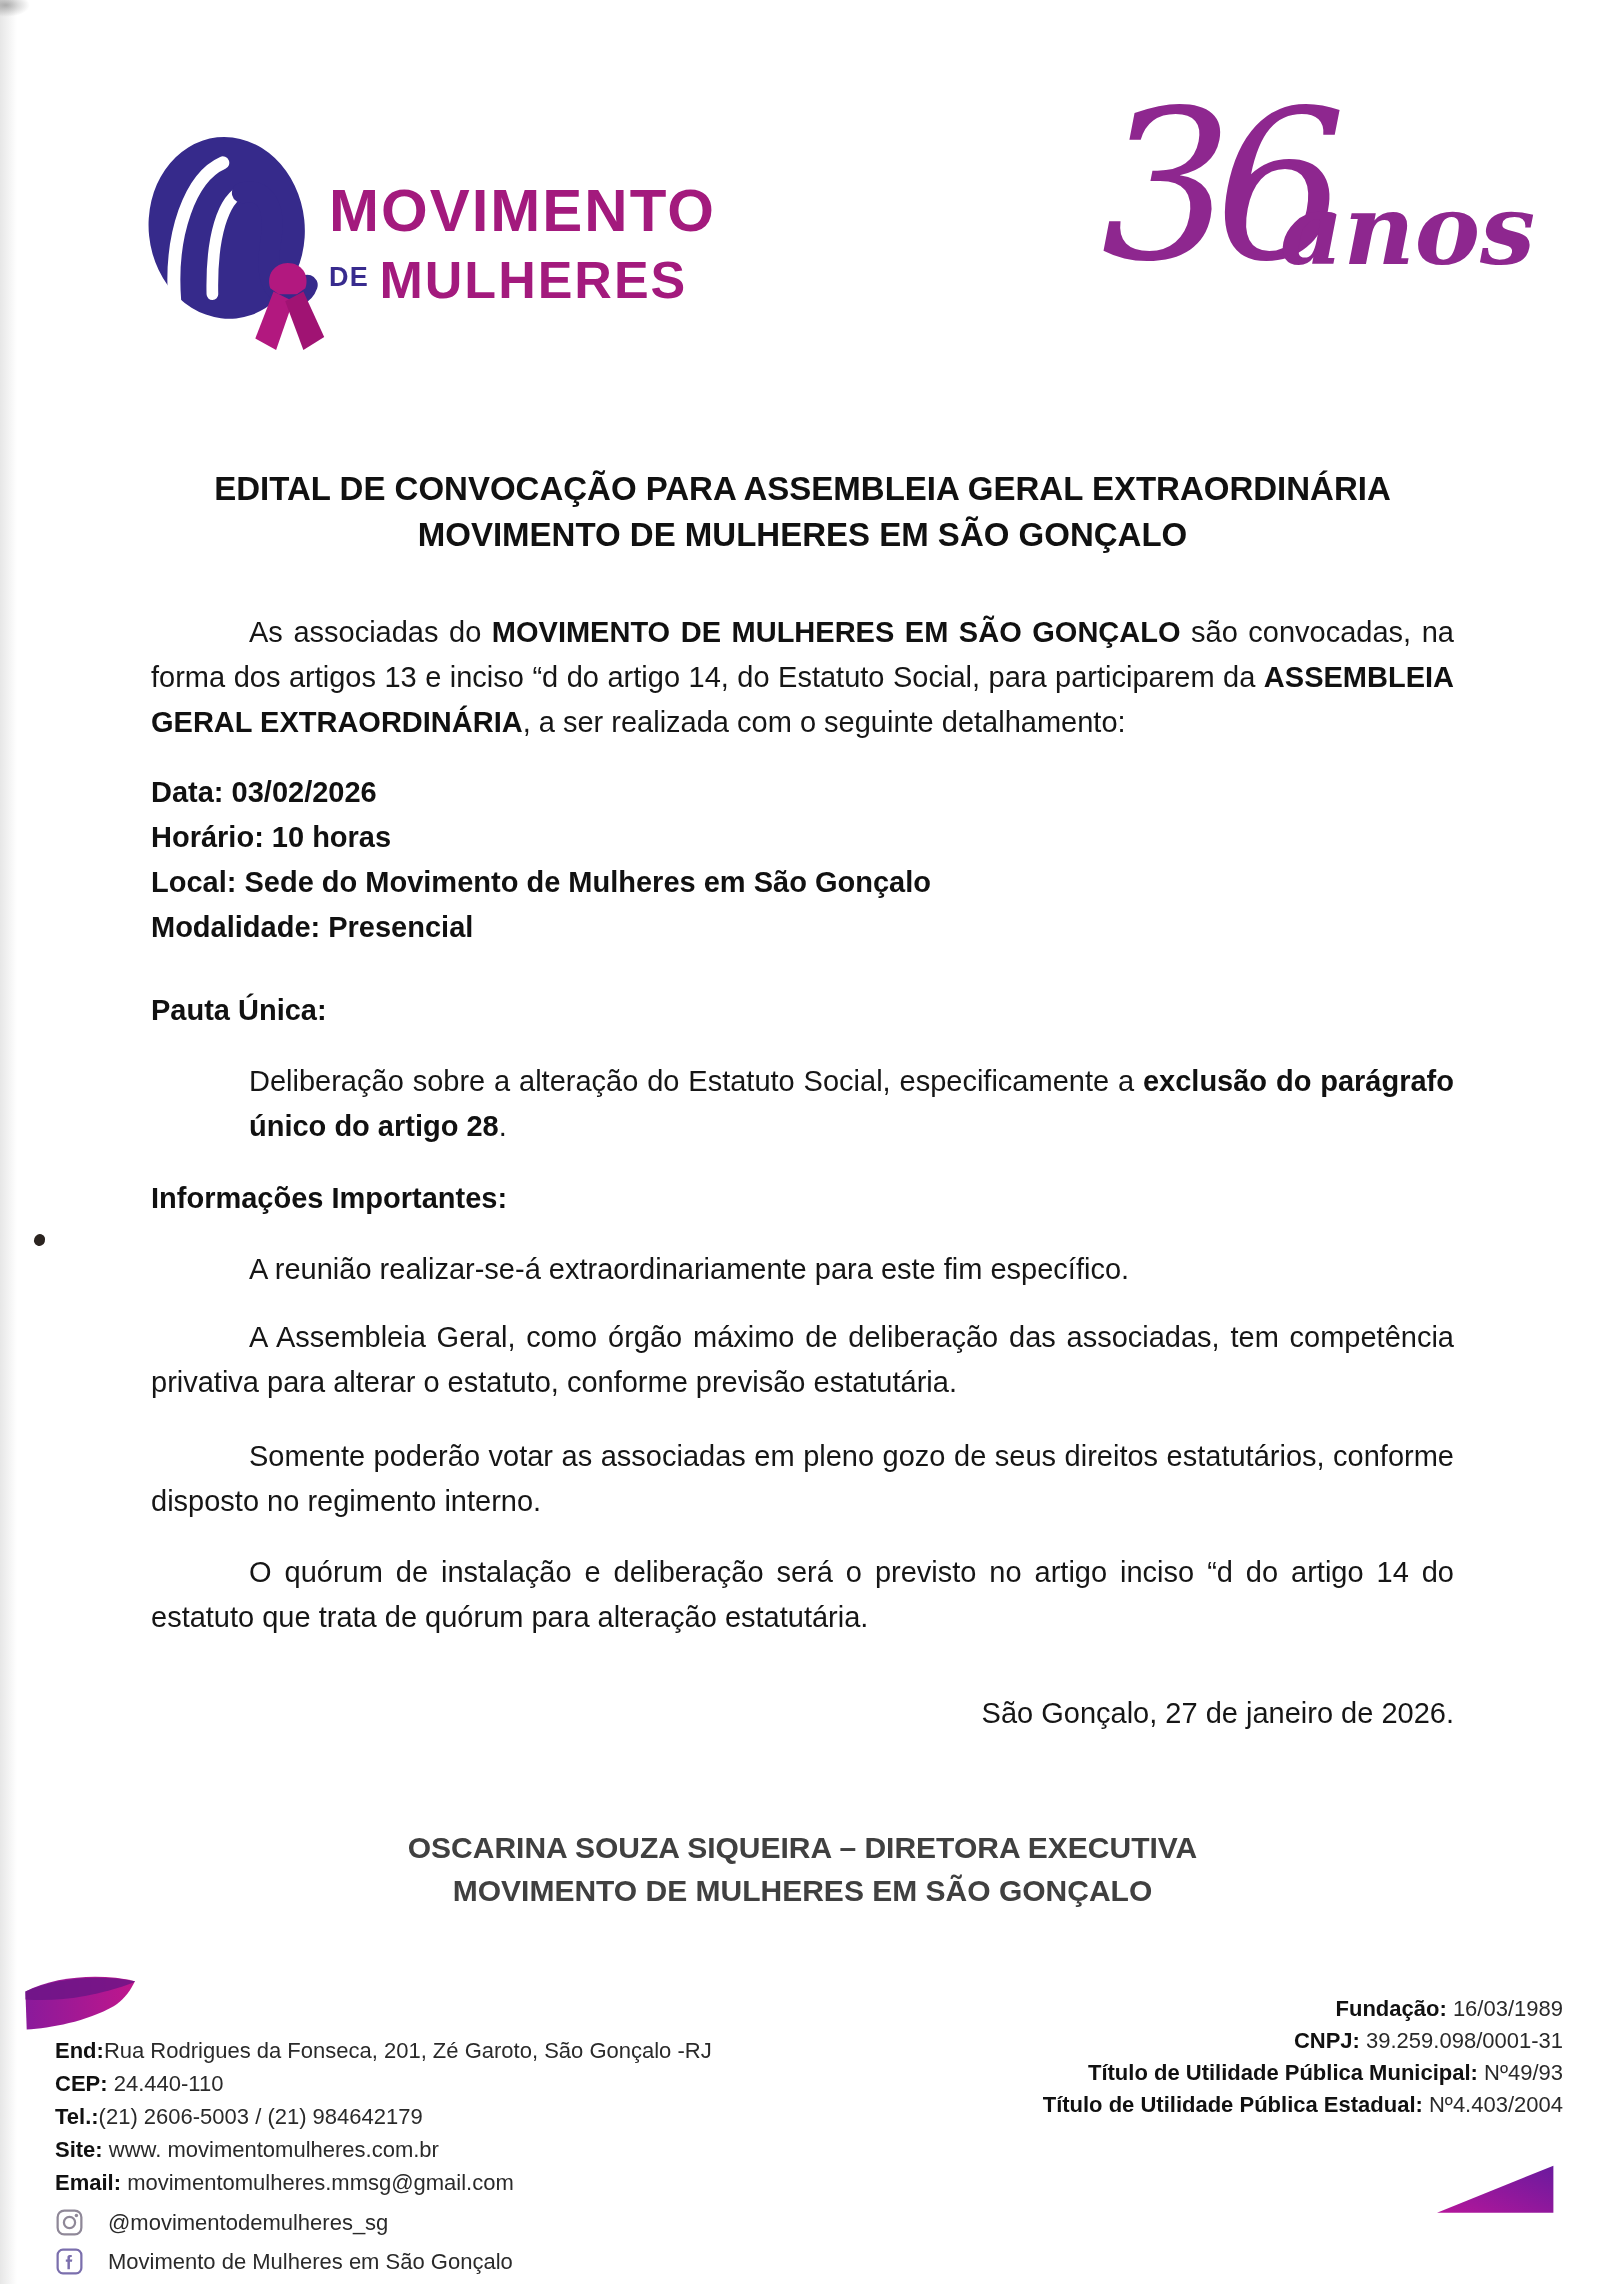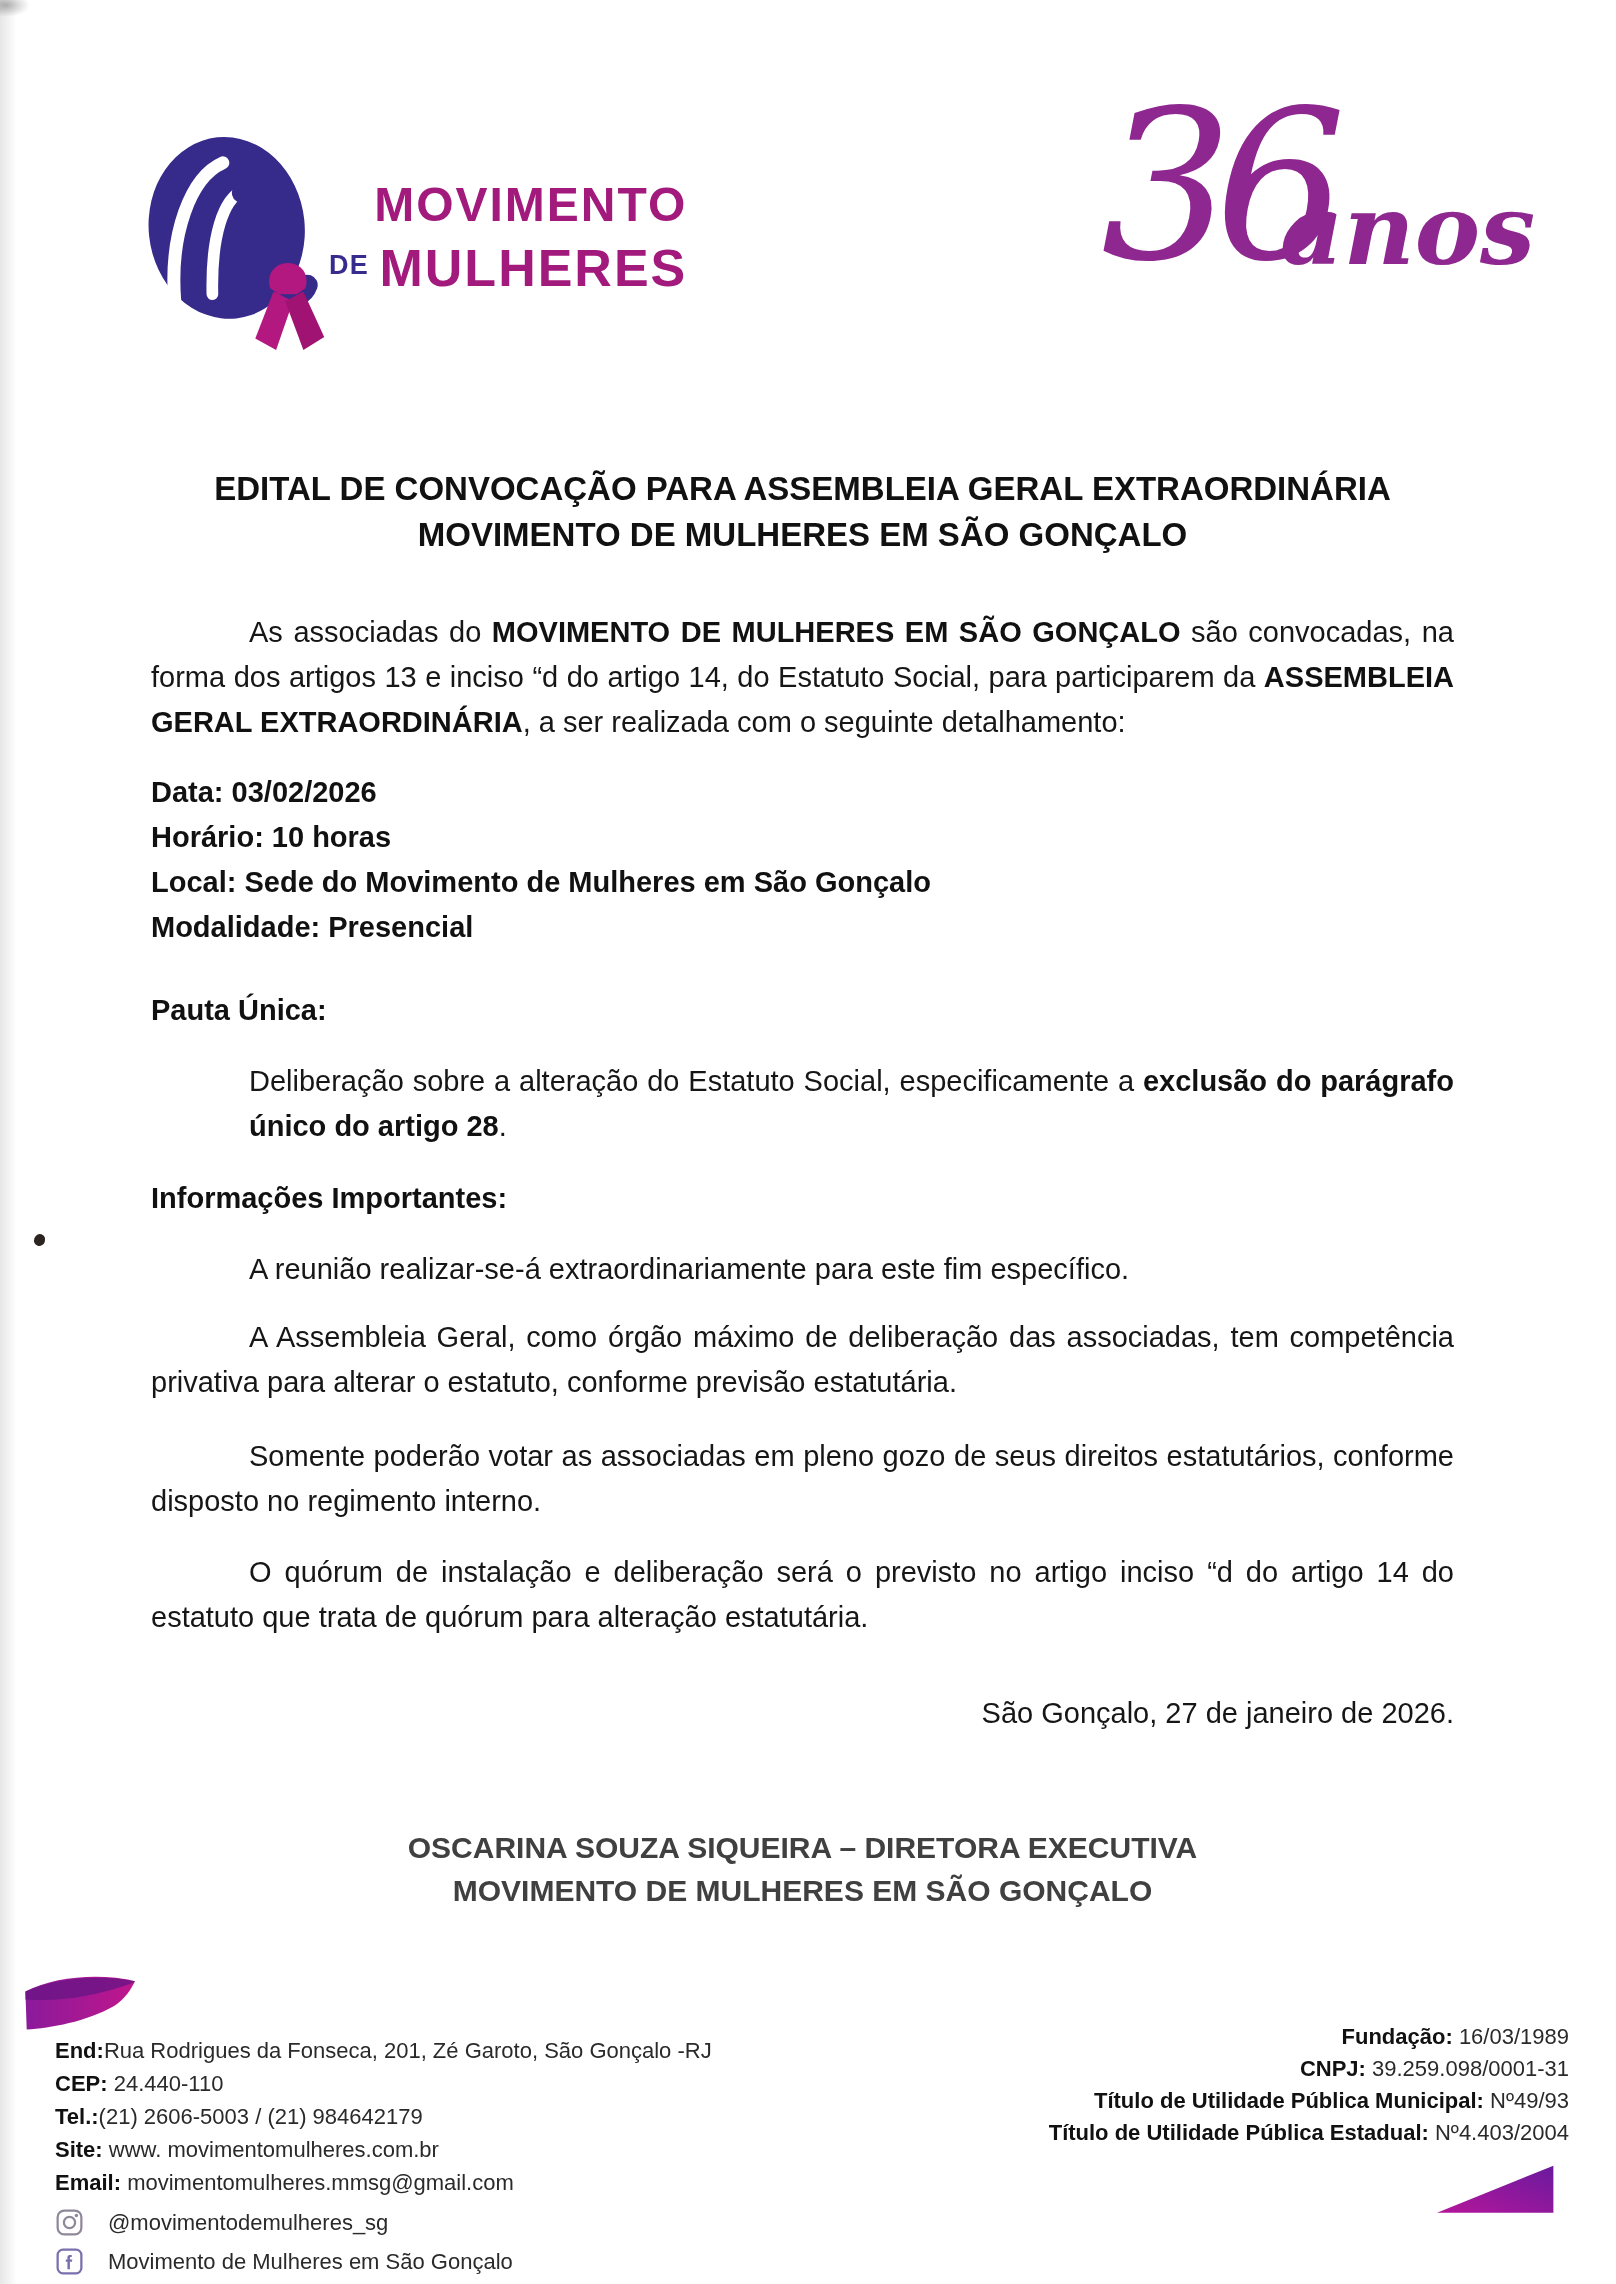--- a/index.html
+++ b/index.html
@@ -17,21 +17,21 @@
     pointer-events:none;
   }
   .corner-smudge{
     position:absolute;left:0;top:0;width:30px;height:17px;
     background:radial-gradient(ellipse at 20% 30%, rgba(90,90,90,0.45), rgba(90,90,90,0) 70%);
   }
   
   .emblem{position:absolute;left:137px;top:130px;width:195px;height:225px;}
   .logo-text{position:absolute;left:329px;top:181px;line-height:1;}
   .logo-line1{
-    font-size:48px;font-weight:bold;letter-spacing:2px;color:#a31a7d;text-align:right;
+    font-size:60px;font-weight:bold;letter-spacing:2px;color:#a31a7d;
   }
   .logo-line2{display:flex;align-items:center;margin-top:13px;}
   .logo-de{
     font-size:27px;font-weight:bold;color:#382b8e;letter-spacing:1.3px;
     margin-right:10.4px;position:relative;top:-2.6px;
   }
   .logo-mulheres{font-size:52px;font-weight:bold;letter-spacing:2px;color:#a31a7d;}
   .anniv{
     position:absolute;left:1101px;top:83px;width:365px;height:228px;
     color:#8e278f;font-family:"DejaVu Serif", serif;font-style:italic;
@@ -71,22 +71,22 @@
   
   .footer-swoosh{position:absolute;left:23.5px;top:1972px;width:115px;height:60px;}
   .footer-left{
     position:absolute;left:55px;top:2034px;
     font-size:22px;line-height:1.5;color:#2a2a2a;
   }
   .footer-left .lbl{font-weight:bold;color:#111;}
   .social-row{display:flex;align-items:center;gap:24px;margin-top:6.5px;}
   .social-icon{width:29px;height:29px;flex:0 0 auto;}
   .footer-right{
-    position:absolute;right:47px;top:1993px;text-align:right;
-    font-size:22px;line-height:1.45;color:#2a2a2a;margin-top:28px;
+    position:absolute;right:53px;top:1993px;text-align:right;
+    font-size:22px;line-height:1.45;color:#2a2a2a;
   }
   .footer-right .lbl{font-weight:bold;color:#111;}
   .corner-triangle{position:absolute;left:1437px;top:2163px;width:119px;height:55px;}
 </style>
 </head>
 <body>
 
 <div class="page">
 
   <div class="scan-edge"></div>

